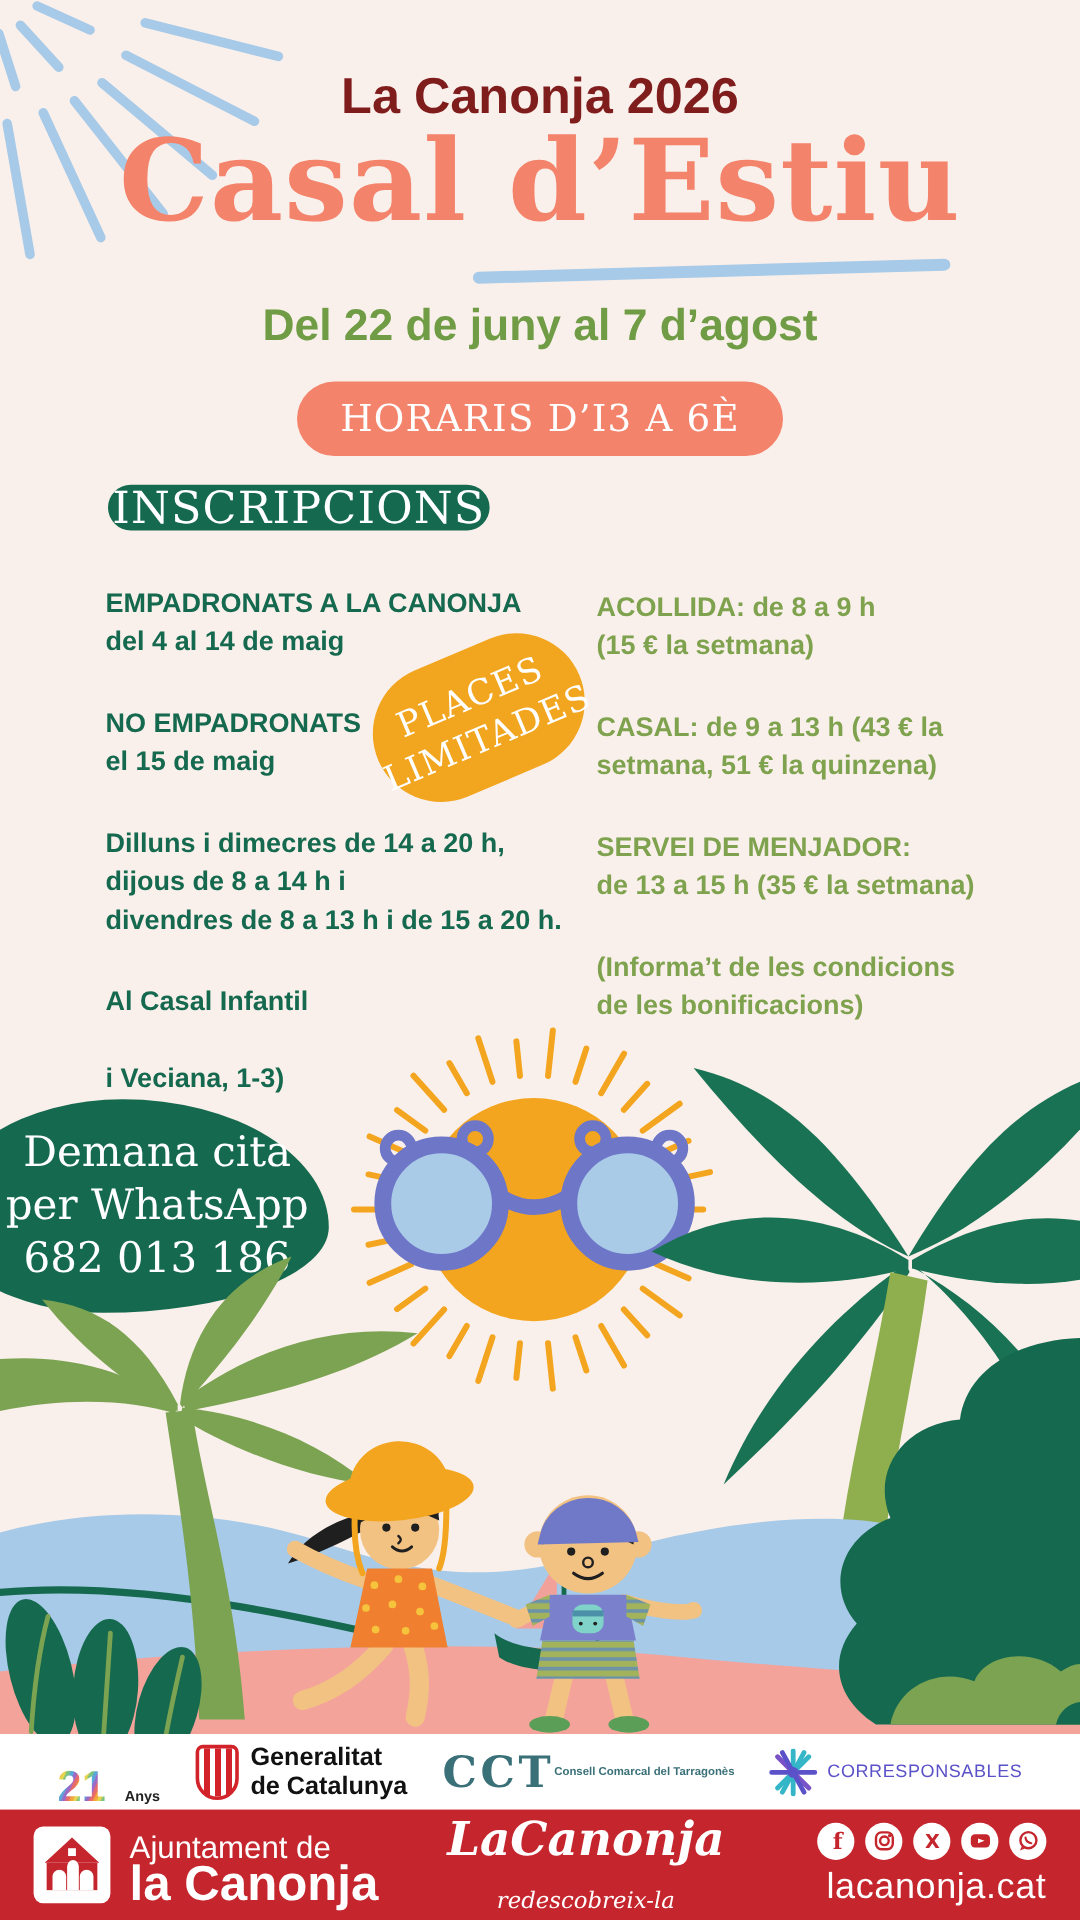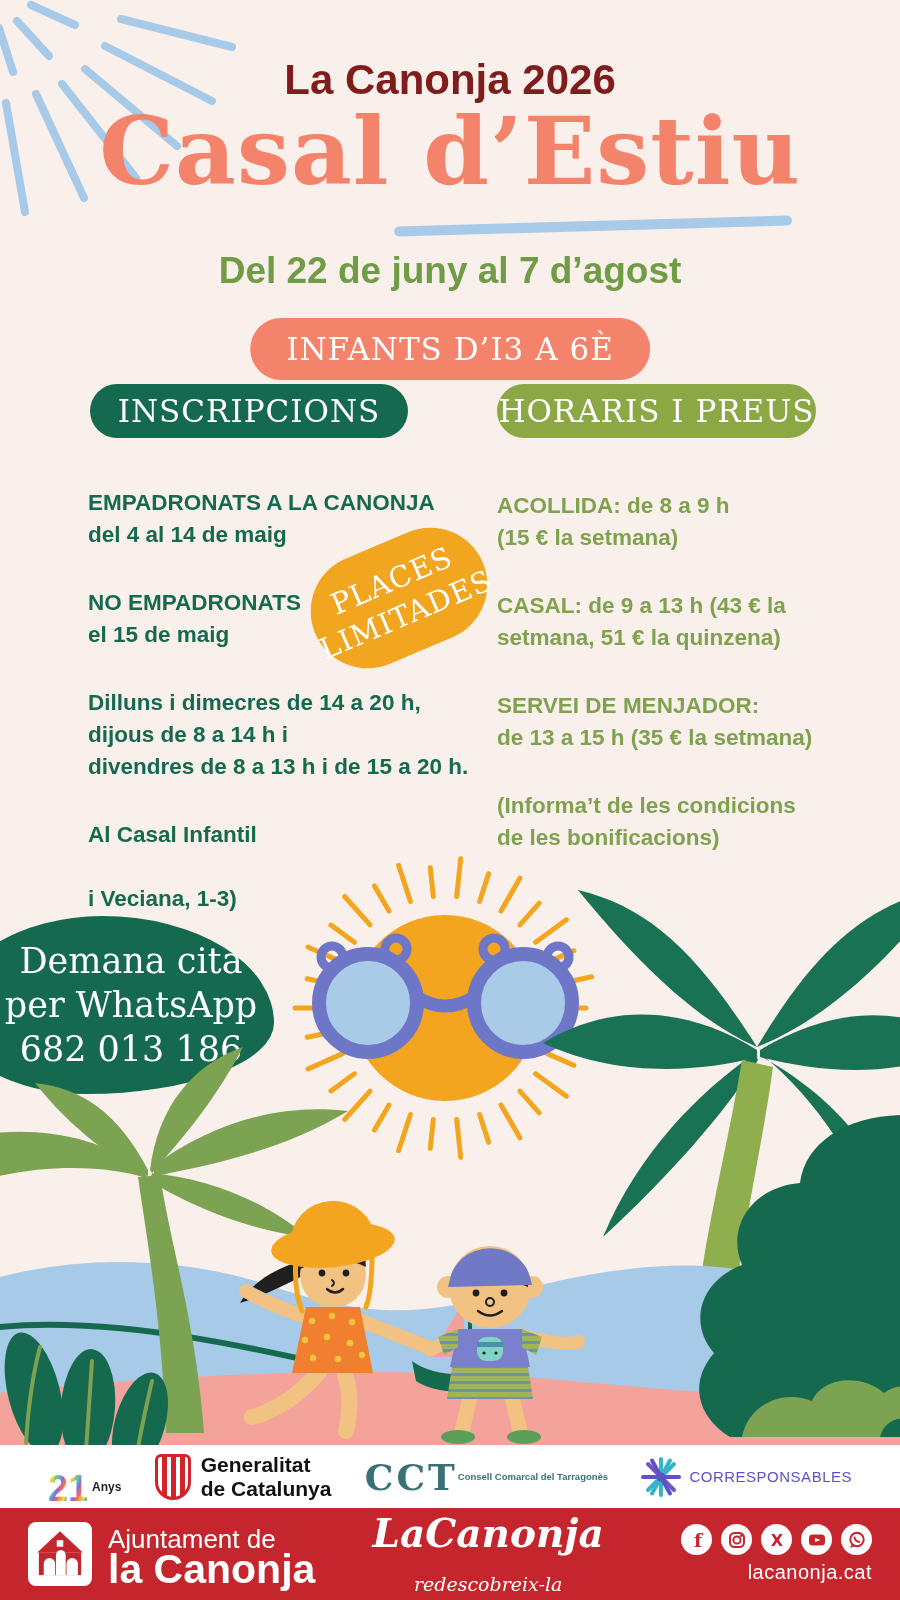--- a/index.html
+++ b/index.html
@@ -16,22 +16,22 @@
   .title-underline{position:absolute;top:221px;left:394px;width:398px;height:10px;
                    background:#A7CAE8;border-radius:6px;transform:rotate(-1.6deg);}
   .date-line{position:absolute;top:250px;left:0;width:100%;text-align:center;
              font-size:37px;font-weight:bold;color:#6F9C45;}
   .badge-audience{position:absolute;top:318px;left:50%;transform:translateX(-50%);
                   background:#F4836B;color:#fff;font-family:"DejaVu Serif",serif;
                   font-size:31px;letter-spacing:1px;padding:13px 36px;border-radius:40px;
                   white-space:nowrap;}
 
   
-  .pill{position:absolute;top:384px;height:54px;border-radius:28px;color:#fff;
-        font-family:"DejaVu Serif",serif;font-size:31px;letter-spacing:1px;
+  .pill{position:absolute;top:404px;height:38px;border-radius:28px;color:#fff;
+        font-family:"DejaVu Serif",serif;font-size:37px;letter-spacing:1px;
         display:flex;align-items:center;justify-content:center;}
   .pill-dark{left:90px;width:318px;background:#15694F;}
   .pill-olive{left:497px;width:319px;background:#8CA845;}
 
   
   .col{position:absolute;width:400px;font-weight:bold;font-size:22.5px;line-height:32px;}
   .col p{margin:0 0 36px 0;}
   .col .line{white-space:nowrap;}
   .col-left{left:88px;top:487px;color:#15694F;}
   .col-right{left:497px;top:490px;color:#7FA24E;}
@@ -49,21 +49,21 @@
                  line-height:44px;padding-left:38px;box-sizing:border-box;white-space:nowrap;}
 
   .illustration{position:absolute;left:0;top:845px;width:900px;height:600px;}
 
   
   .partners-bar{position:absolute;left:0;top:1445px;width:900px;height:63px;background:#fff;
                 display:flex;align-items:center;justify-content:space-between;
                 padding:0 48px;box-sizing:border-box;}
   .partner{display:flex;align-items:center;}
   .anys{flex-direction:column;line-height:1;}
-  .anys-top{display:flex;align-items:center;gap:4px;margin-top:35px;}
+  .anys-top{display:flex;align-items:flex-end;gap:16px;margin-top:35px;}
   .anys-num{font-size:36px;font-weight:bold;
             background:repeating-linear-gradient(115deg,#E86A6A 0 3px,#F2A33C 3px 6px,#E8D44D 6px 9px,#7CC47F 9px 12px,#5AA7D8 12px 15px,#9B6AC8 15px 18px);
             -webkit-background-clip:text;background-clip:text;color:transparent;}
   .anys-label{font-size:12px;font-weight:bold;color:#222;padding-bottom:4px;}
   .anys-sub{font-size:8px;color:#8a2b2b;font-weight:bold;margin-top:2px;}
   .generalitat{gap:10px;}
   .gencat-shield-icon{display:block;width:36px;height:46px;border:3px solid #D3232A;
             border-radius:6px 6px 18px 18px;box-sizing:border-box;
             background:repeating-linear-gradient(90deg,#fff 0 4px,#D3232A 4px 9px);}
   .gencat-text{font-size:21px;font-weight:bold;color:#111;line-height:24px;}
@@ -85,21 +85,21 @@
   .ajt-line1{font-size:26px;font-weight:normal;}
   .ajt-line2{font-size:41px;font-weight:bold;}
   .brand{display:flex;flex-direction:column;align-items:center;margin-left:-20px;}
   .brand-name{font-family:"DejaVu Serif",serif;font-style:italic;font-weight:bold;font-size:39px;
               line-height:40px;}
   .brand-tagline{font-family:"DejaVu Serif",serif;font-style:italic;font-size:19px;margin-top:20px;}
   .footer-right{display:flex;flex-direction:column;align-items:flex-end;gap:6px;}
   .social-row{display:flex;gap:9px;}
   .social-icon{width:31px;height:31px;background:#fff;border-radius:50%;
                display:flex;align-items:center;justify-content:center;}
-  .website{font-size:20px;letter-spacing:0.5px;}
+  .website{font-size:30px;letter-spacing:0.5px;}
 </style>
 </head>
 <body>
 
 <div class="poster">
 
   <svg class="rays-topleft" width="260" height="260" viewBox="0 0 260 260">
     <g stroke="#A7CAE8" stroke-width="8" stroke-linecap="round">
       <line x1="6" y1="103" x2="25" y2="212"></line>
       <line x1="36" y1="94" x2="84" y2="198"></line>
@@ -110,24 +110,23 @@
       <line x1="-1" y1="28" x2="13" y2="72"></line>
       <line x1="17" y1="21" x2="49" y2="56"></line>
       <line x1="31" y1="5" x2="75" y2="25"></line>
     </g>
   </svg>
 
   <div class="pretitle">La Canonja 2026</div>
   <h1 class="main-title">Casal d’Estiu</h1>
   <div class="title-underline"></div>
   <div class="date-line">Del 22 de juny al 7 d’agost</div>
-  <div class="badge-audience">INFANTS D’I3 A 6È</div>
+  <div class="badge-audience">HORARIS D’I3 A 6È</div>
 
   <div class="pill pill-dark">INSCRIPCIONS</div>
-  <div class="pill pill-olive">HORARIS I PREUS</div>
 
   <div class="col col-left">
     <p>
       <span class="line">EMPADRONATS A LA CANONJA</span><br>
       <span class="line">del 4 al 14 de maig</span>
     </p>
     <p>
       <span class="line">NO EMPADRONATS</span><br>
       <span class="line">el 15 de maig</span>
     </p>

